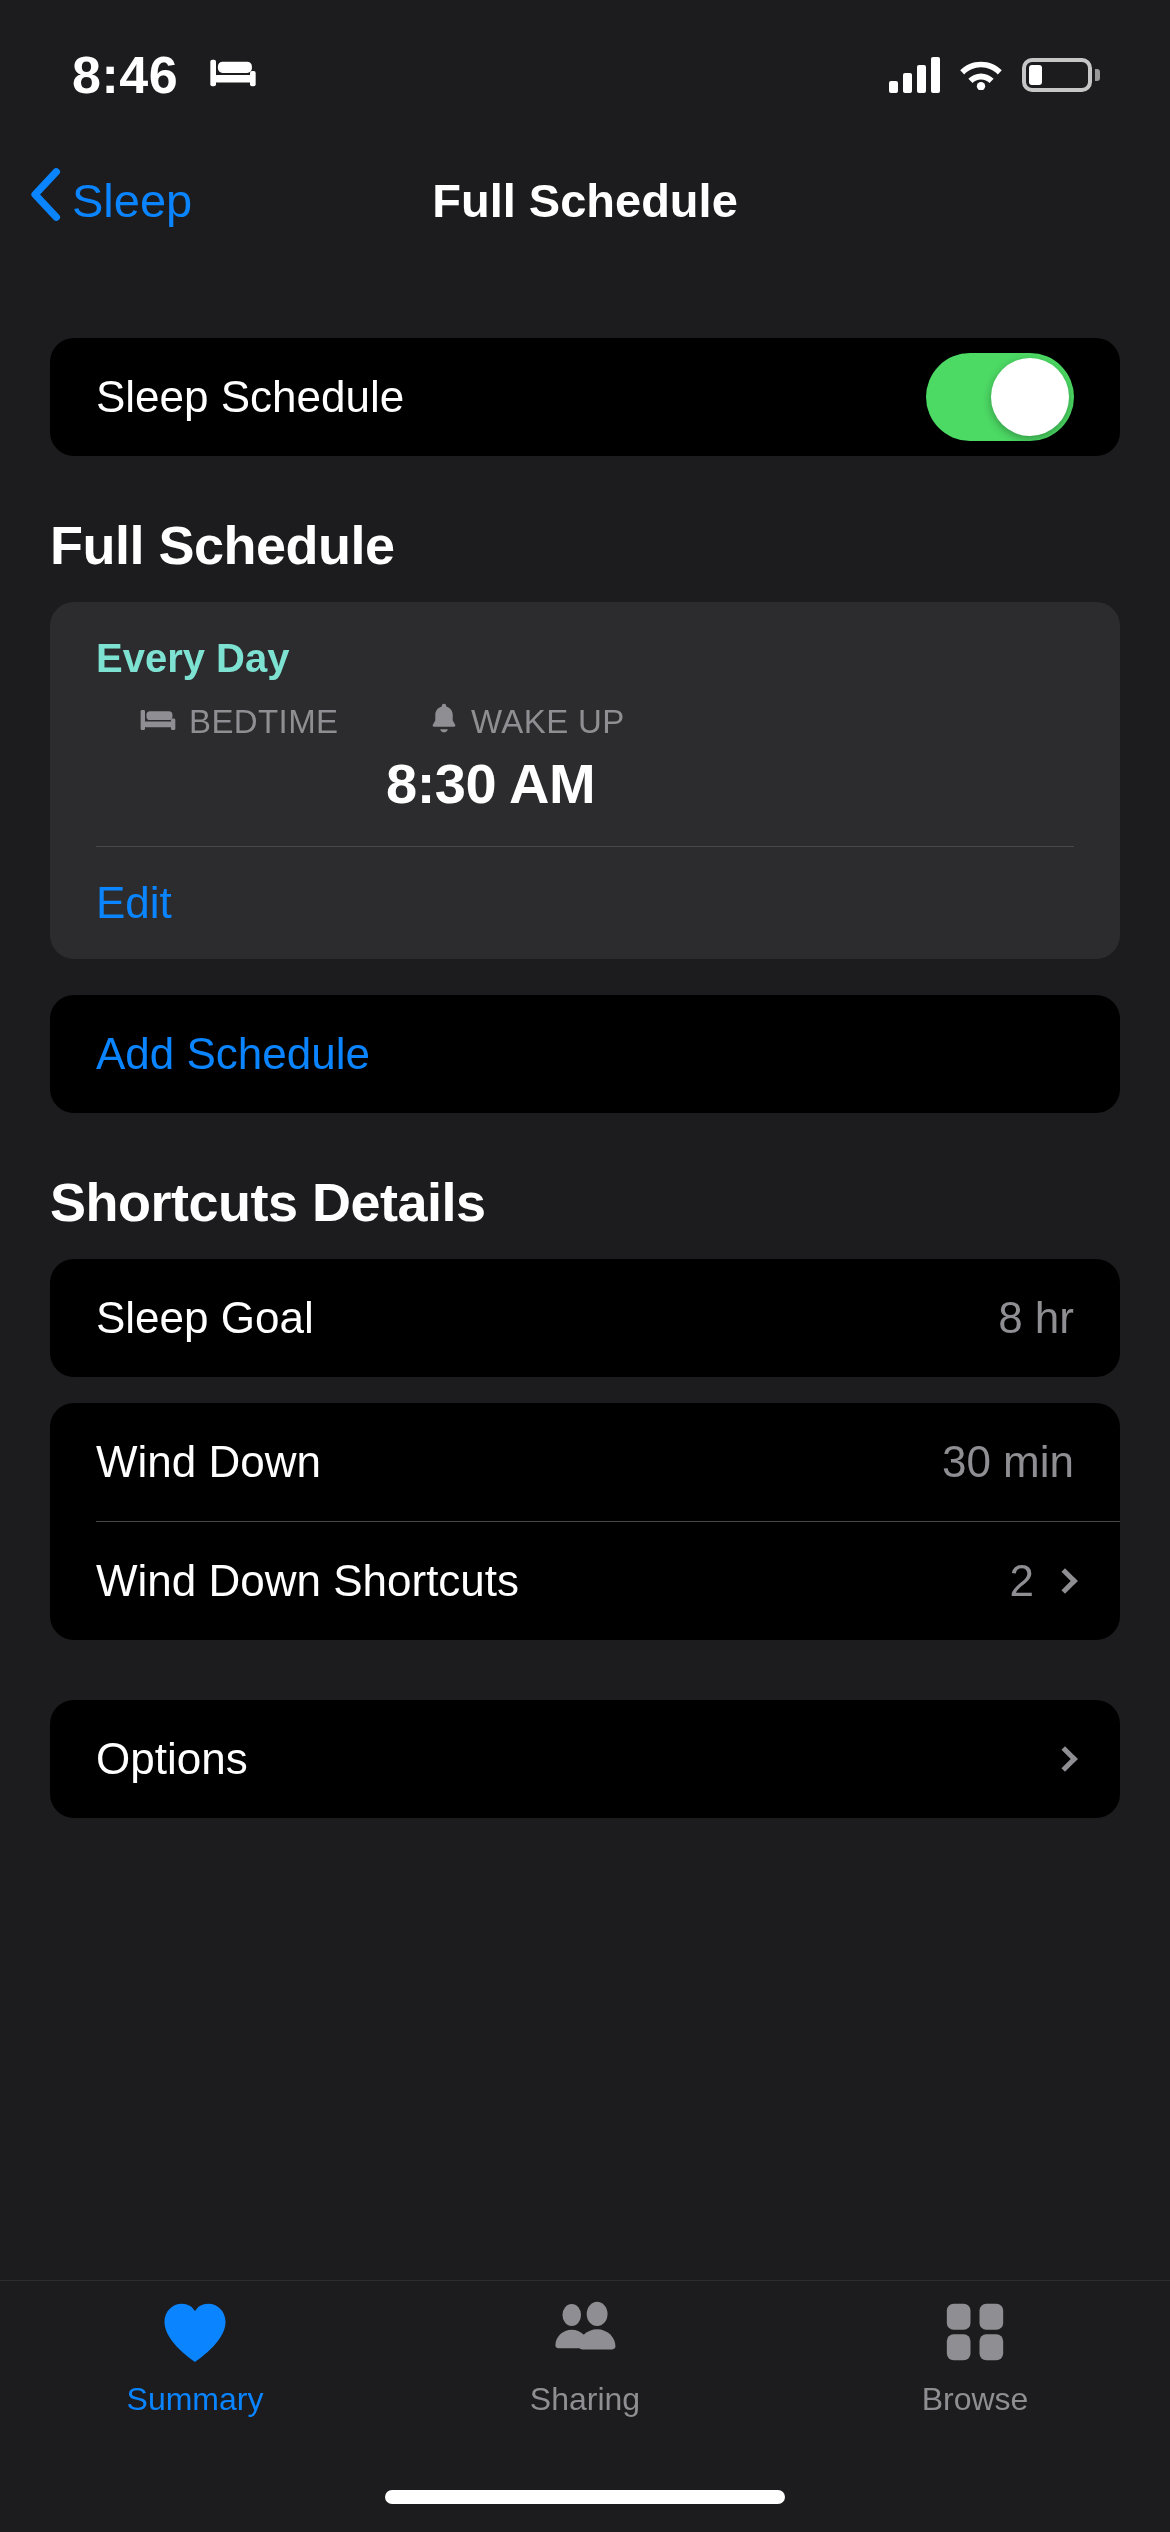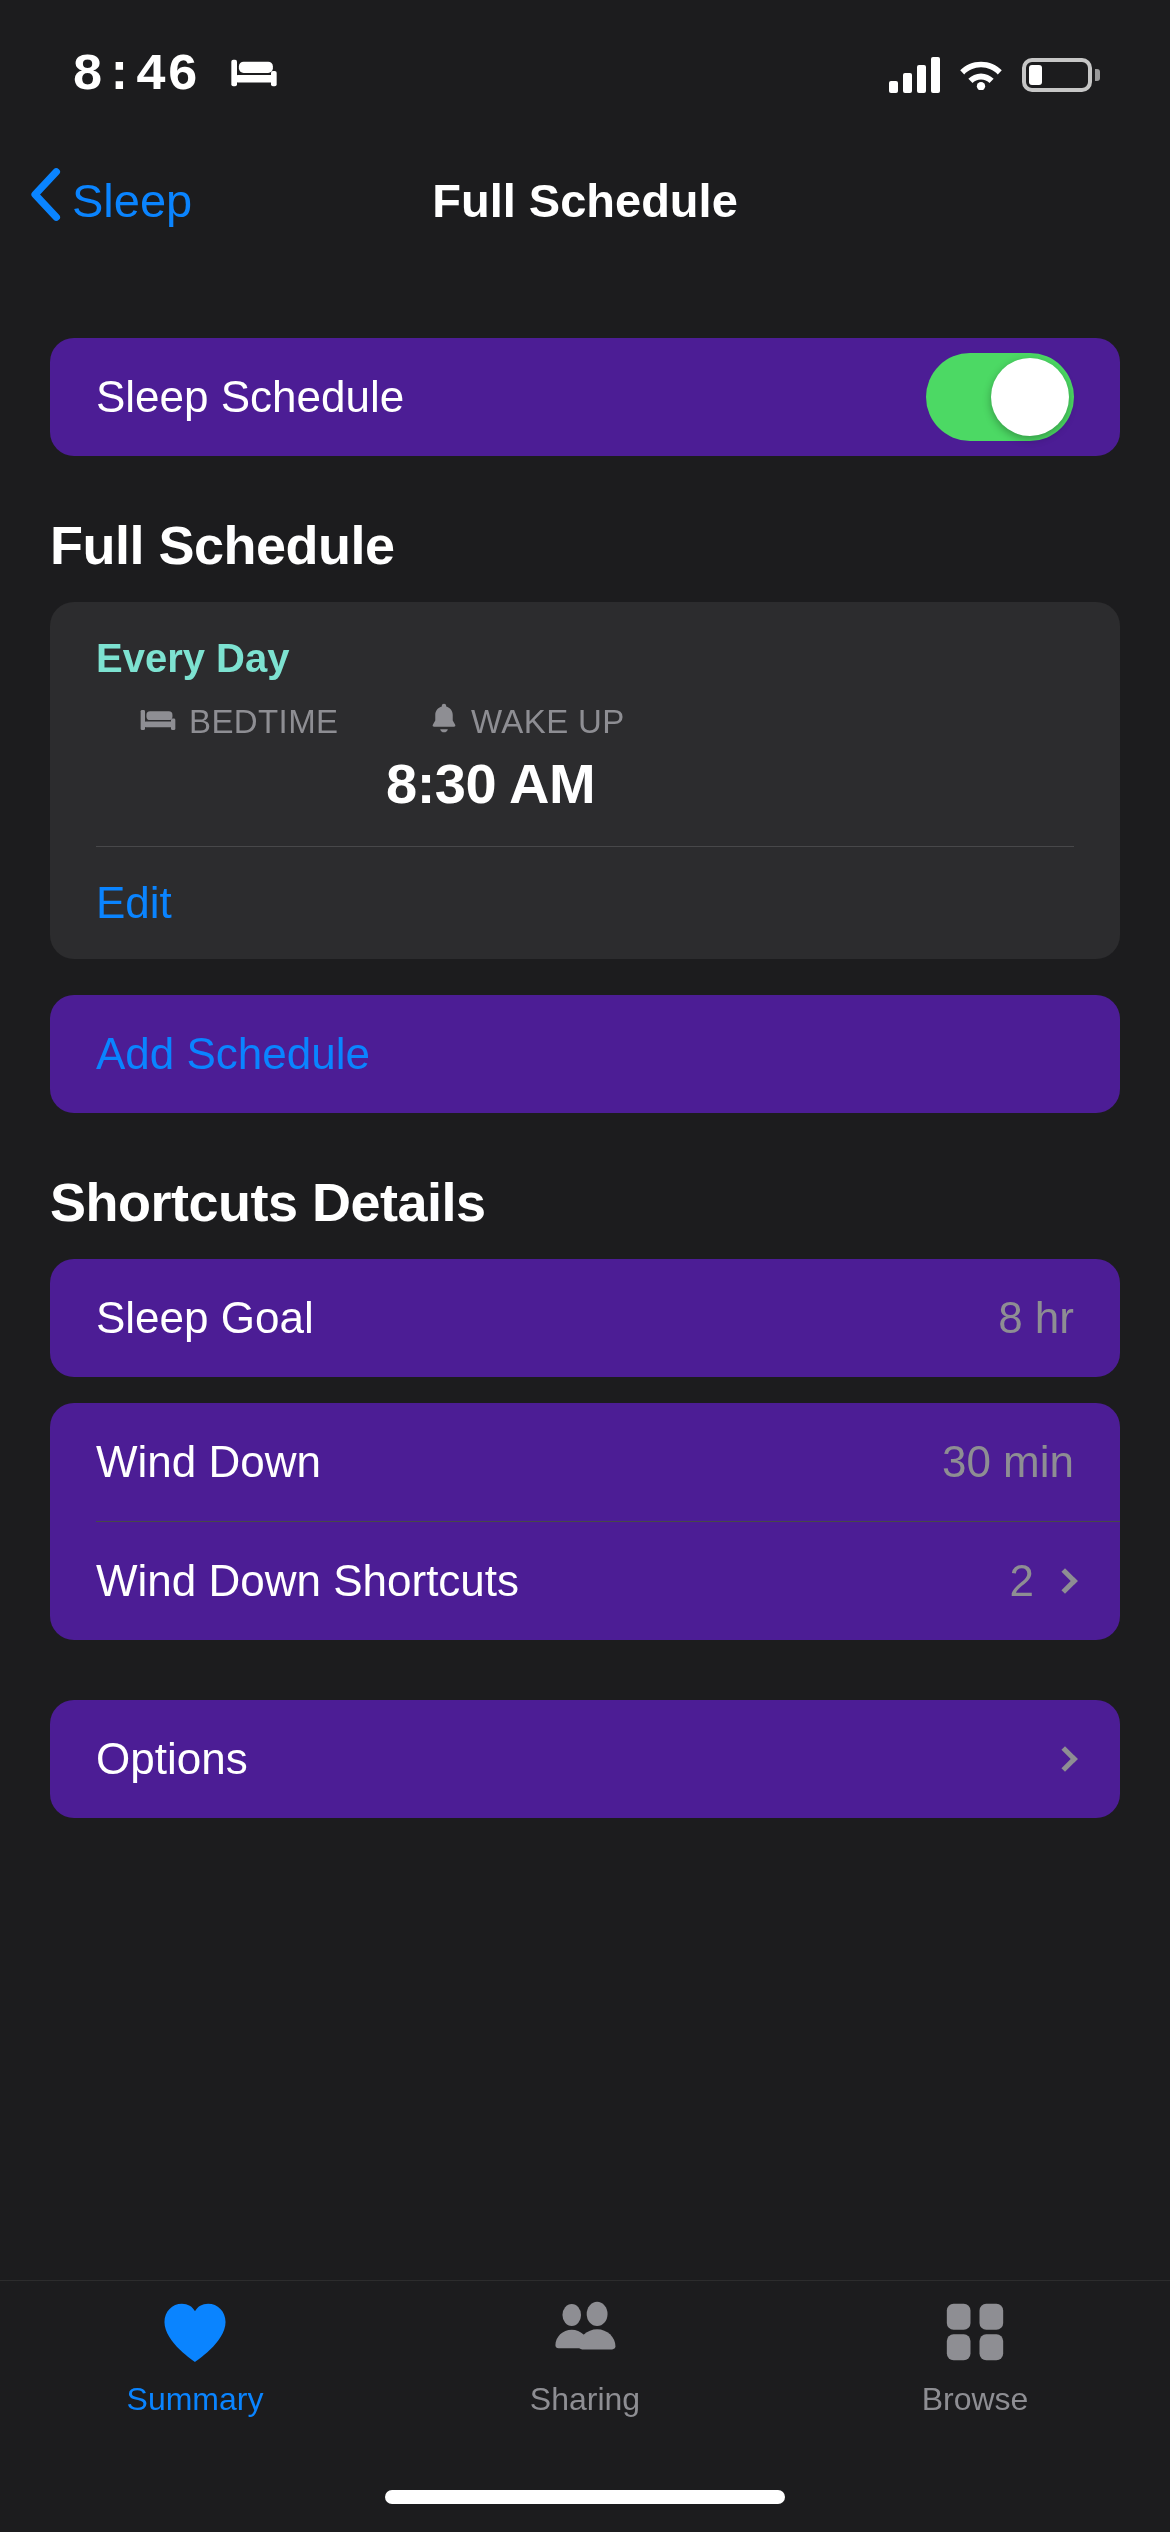--- a/index.html
+++ b/index.html
@@ -11,21 +11,21 @@
     overflow:hidden;
   }
   .phone { position:relative; width:1170px; height:2532px; background:#1C1C1E; }
 
   
   .statusbar {
     position:absolute; top:0; left:0; width:1170px; height:150px;
     display:flex; align-items:center; justify-content:space-between;
     padding:0 78px 0 72px;
   }
-  .sb-left { display:flex; align-items:center; gap:32px;font-family:Liberation Mono, monospace; }
+  .sb-left { display:flex; align-items:center; gap:32px; }
   .sb-time { color:#FFFFFF; font-size:52px; font-weight:600; letter-spacing:0.5px; }
   .sb-right { display:flex; align-items:center; gap:18px; }
 
   
   .signal { display:flex; align-items:flex-end; gap:5px; height:36px; }
   .signal i { display:block; width:9px; background:#FFFFFF; border-radius:2px; }
   .signal i:nth-child(1){ height:12px; }
   .signal i:nth-child(2){ height:20px; }
   .signal i:nth-child(3){ height:28px; }
   .signal i:nth-child(4){ height:36px; }
@@ -56,21 +56,21 @@
   }
   .nav-title {
     position:absolute; left:0; right:0; top:50%; transform:translateY(-50%);
     text-align:center; color:#FFFFFF; font-size:47px; font-weight:600;
   }
 
   
   .content { position:absolute; top:250px; left:0; width:1170px; height:2030px; }
 
   .card {
-    background:#4c1d95; border-radius:24px; margin:0 50px;
+    background:#000000; border-radius:24px; margin:0 50px;
   }
   .row {
     display:flex; align-items:center; justify-content:space-between;
     padding:0 46px; height:118px;
   }
   .row-label { color:#FFFFFF; font-size:44px; font-weight:400; }
   .row-value { color:#8E8E93; font-size:44px; font-weight:400; }
   .row-right { display:flex; align-items:center; gap:22px; }
   .sep { height:1px; background:#48484A; margin-left:46px; }
 

